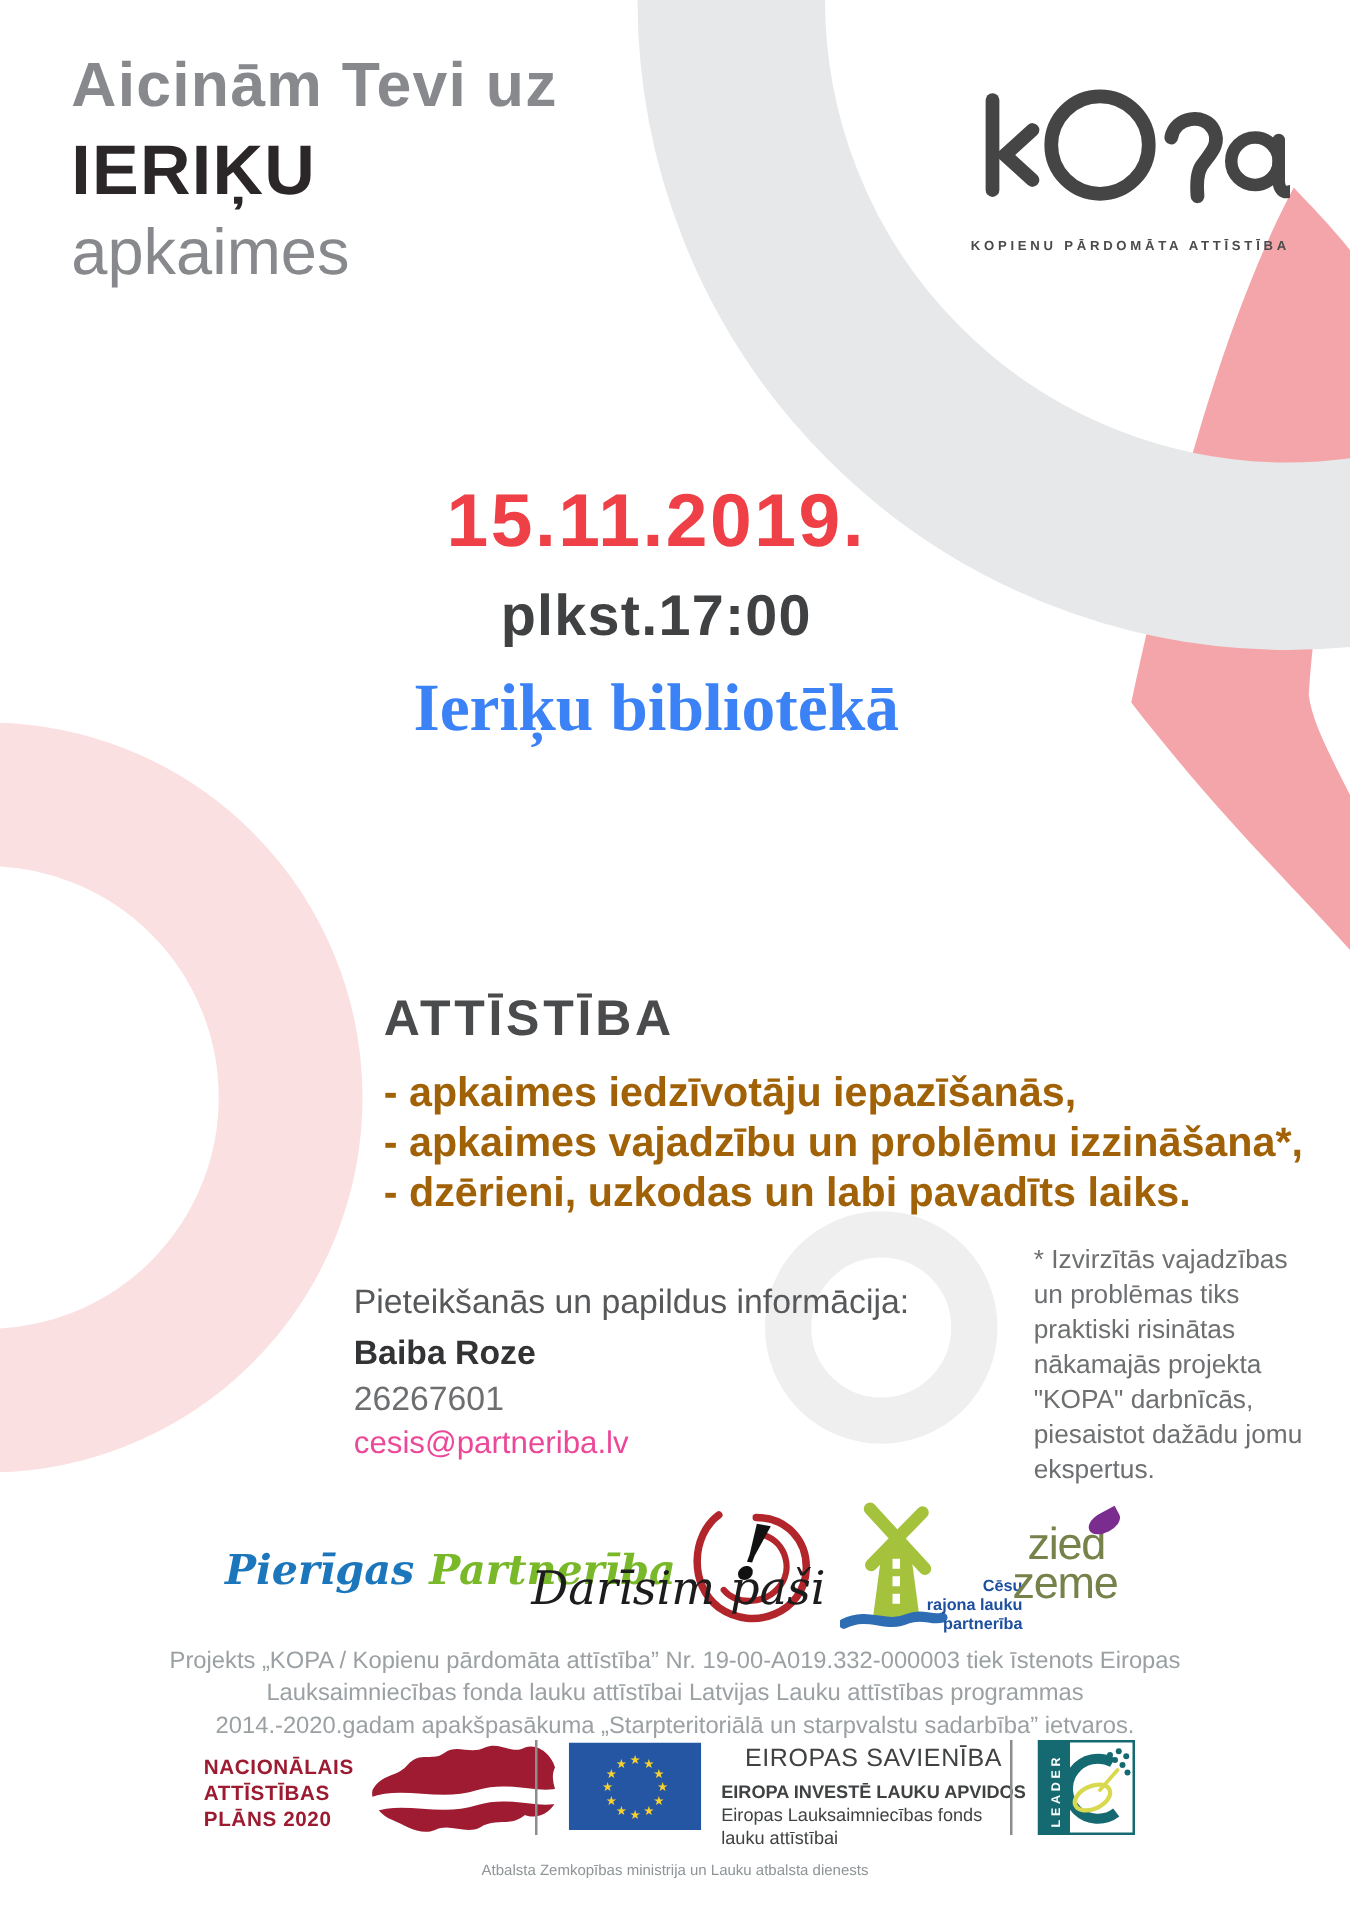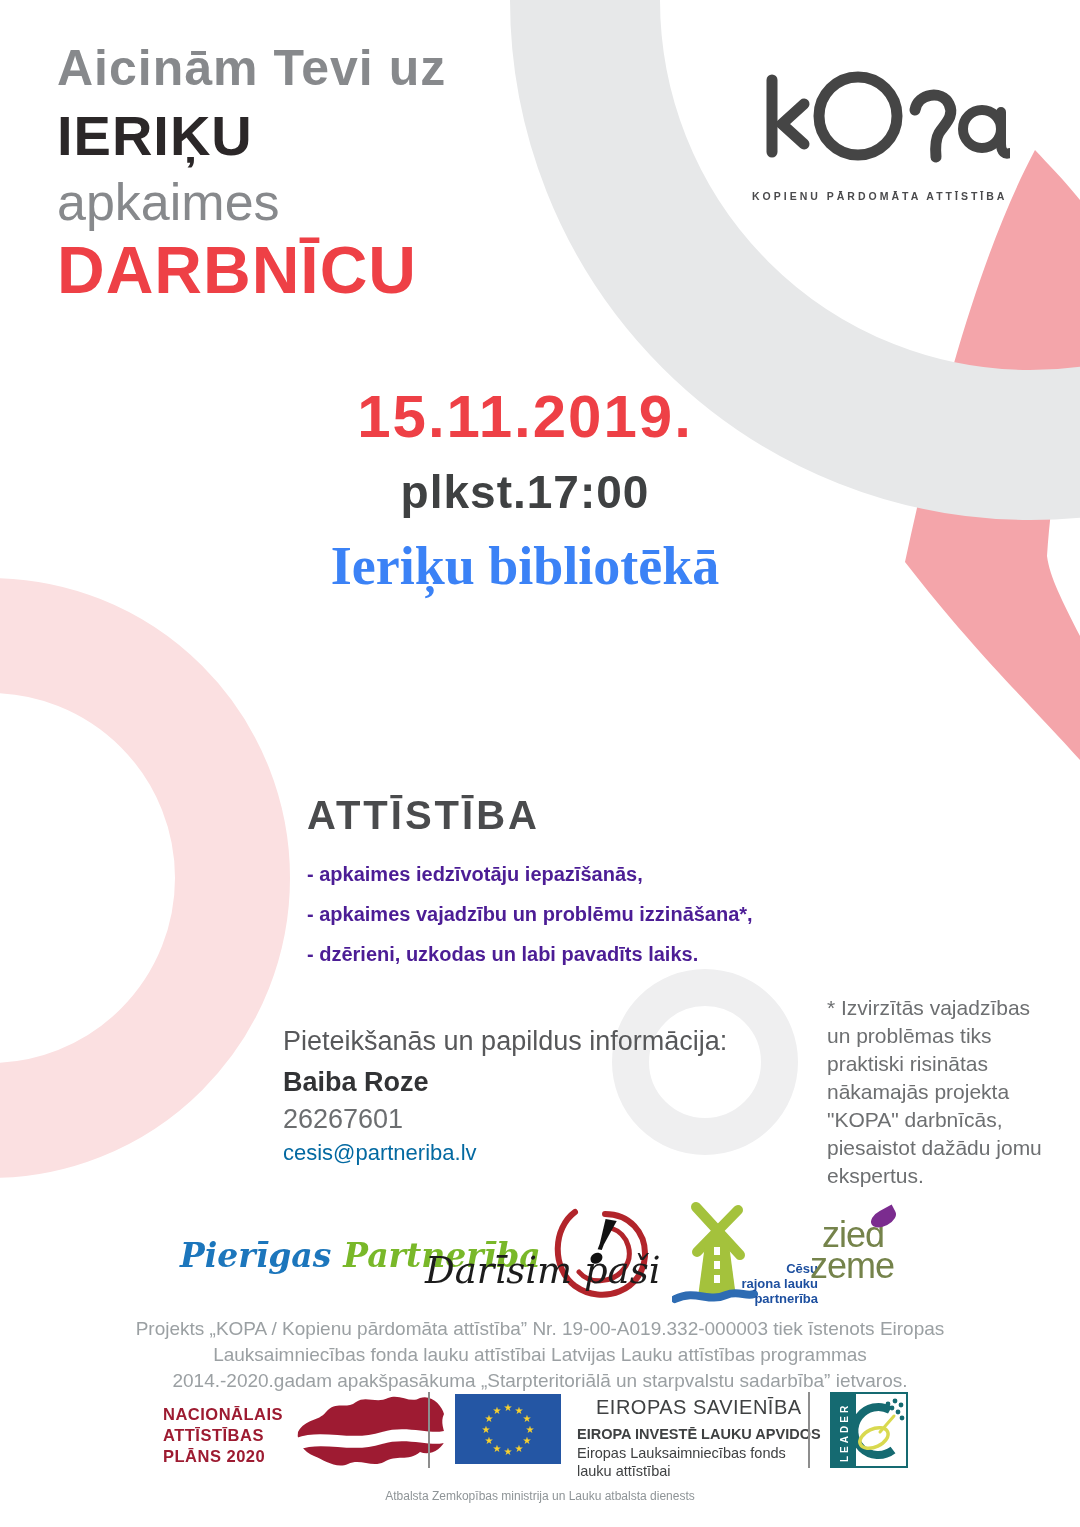--- a/index.html
+++ b/index.html
@@ -12,35 +12,35 @@
   .pink-crescent-svg{left:0;top:0;width:1080px;height:1527px;z-index:0;}
   .pale-pink-ring-left{left:-310px;top:578px;width:600px;height:600px;border:115px solid #fbe0e1;z-index:0;}
   .pale-gray-ring-mid{left:612px;top:969px;width:186px;height:186px;border:37px solid #efeff0;z-index:0;}
   
   .layer{position:absolute;z-index:2;}
   .title-block{left:57px;top:42px;line-height:1.05;}
   .title-intro{font-size:50px;font-weight:700;color:#87898c;letter-spacing:1px;}
   .title-place{font-size:56px;font-weight:800;color:#2b2728;margin-top:12px;letter-spacing:1px;}
   .title-apk{font-size:52px;font-weight:400;color:#87898c;margin-top:10px;}
   .title-work{font-size:66px;font-weight:800;color:#ee4046;margin-top:6px;letter-spacing:1px;}
-  .kopa{left:752px;top:66px;width:280px;text-align:left;}
+  .kopa{left:752px;top:66px;width:280px;text-align:right;}
   .kopa-sub{margin-top:16px;font-size:10.5px;font-weight:700;letter-spacing:3px;color:#4a4a4c;white-space:nowrap;}
   .when{left:140px;top:382px;width:770px;text-align:center;}
   .when-date{font-size:60px;font-weight:800;color:#ee4046;letter-spacing:2px;}
   .when-time{font-size:46px;font-weight:800;color:#3f4142;margin-top:14px;letter-spacing:1px;}
   .when-venue{font-size:54px;font-weight:800;color:#3b82f6;margin-top:16px;font-family:Liberation Serif, serif;}
   .programma{left:307px;top:793px;}
   .prog-head{font-size:40px;font-weight:800;color:#4a4b4d;letter-spacing:3px;}
   .prog-items{margin-top:16px;}
-  .prog-item{font-size:20px;font-weight:700;color:#4c1d95;line-height:40px;}
+  .prog-item{font-size:33px;font-weight:700;color:#a16207;line-height:40px;}
   .contact{left:283px;top:1026px;}
   .contact-intro{font-size:27px;color:#57585a;}
   .contact-name{font-size:27px;font-weight:700;color:#323335;margin-top:10px;}
   .contact-phone{font-size:27px;color:#6c6e70;margin-top:6px;}
-  .contact-email{font-size:22px;color:#0369a1;margin-top:5px;}
+  .contact-email{font-size:25px;color:#ec4899;margin-top:5px;}
   .footnote{left:827px;top:994px;width:232px;font-size:21px;color:#6d6f71;line-height:28px;}
   
   .pierigas{left:180px;top:1236px;font-family:"DejaVu Serif",serif;font-style:italic;font-weight:700;font-size:33px;white-space:nowrap;}
   .pierigas .w1{color:#1c76bc;}
   .pierigas .w2{color:#79b829;margin-left:12px;}
   .darisim{left:425px;top:1198px;width:225px;height:108px;}
   .darisim-swirl{position:absolute;right:0;top:0;}
   .darisim-text{position:absolute;left:0;bottom:14px;font-family:"DejaVu Serif",serif;font-style:italic;font-size:37px;color:#1c1c1c;white-space:nowrap;}
   .darisim-mark{position:absolute;right:34px;top:8px;font-family:"DejaVu Serif",serif;font-style:italic;font-weight:700;font-size:62px;color:#111;transform:rotate(10deg);}
   .cesu{left:672px;top:1185px;}
@@ -73,21 +73,20 @@
     <path d="M 1035,150 C 990,235 948,362 905,562 C 978,656 1032,706 1080,760 L 1080,636 C 1062,600 1050,578 1047,556 C 1052,480 1064,430 1080,392 L 1080,200 C 1064,180 1048,164 1035,150 Z" fill="#f4a5aa"></path>
   </svg>
   <div class="deco ring gray-ring-top"></div>
   <div class="deco ring pale-pink-ring-left"></div>
   <div class="deco ring pale-gray-ring-mid"></div>
 
   <div class="layer title-block">
     <div class="title-intro">Aicinām Tevi uz</div>
     <div class="title-place">IERIĶU</div>
     <div class="title-apk">apkaimes</div>
-    <div class="title-work">DARBNĪCU</div>
   </div>
 
   <div class="layer kopa">
     <svg width="258" height="104" viewBox="0 0 258 104">
       <g stroke="#454545" stroke-width="11" stroke-linecap="round" fill="none">
         <path d="M20,14 V86"></path>
         <path d="M52,38 L30,58 L52,78"></path>
         <circle cx="106" cy="50" r="39"></circle>
         <path d="M163,44 C166,27 190,24 197,38 C203,50 193,58 187,67 C184,72 183,79 184,91"></path>
         <circle cx="230" cy="63" r="19" stroke-width="10"></circle>

